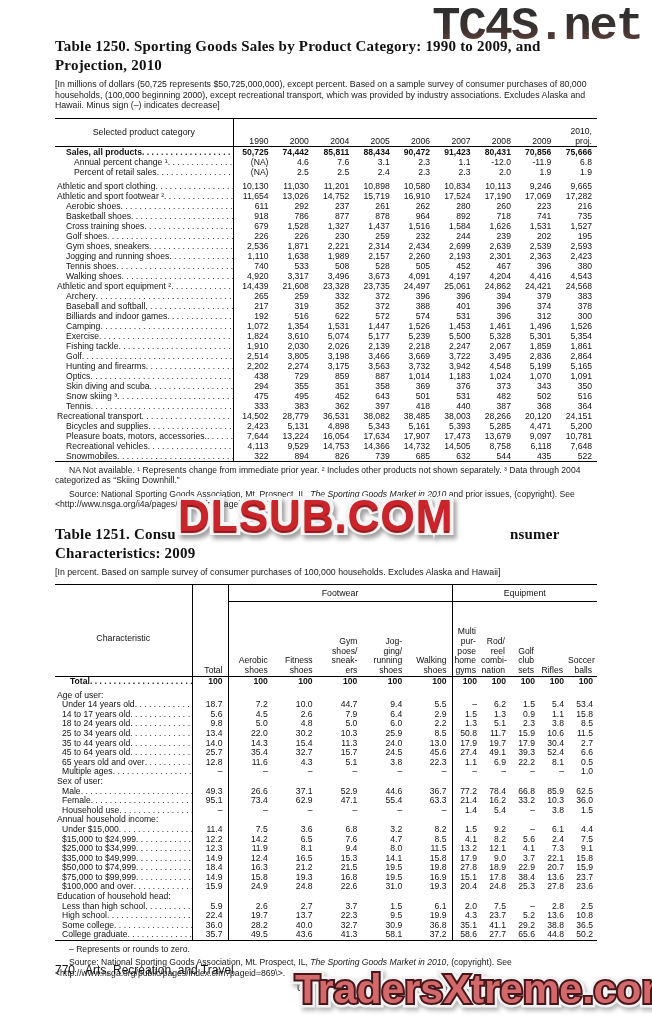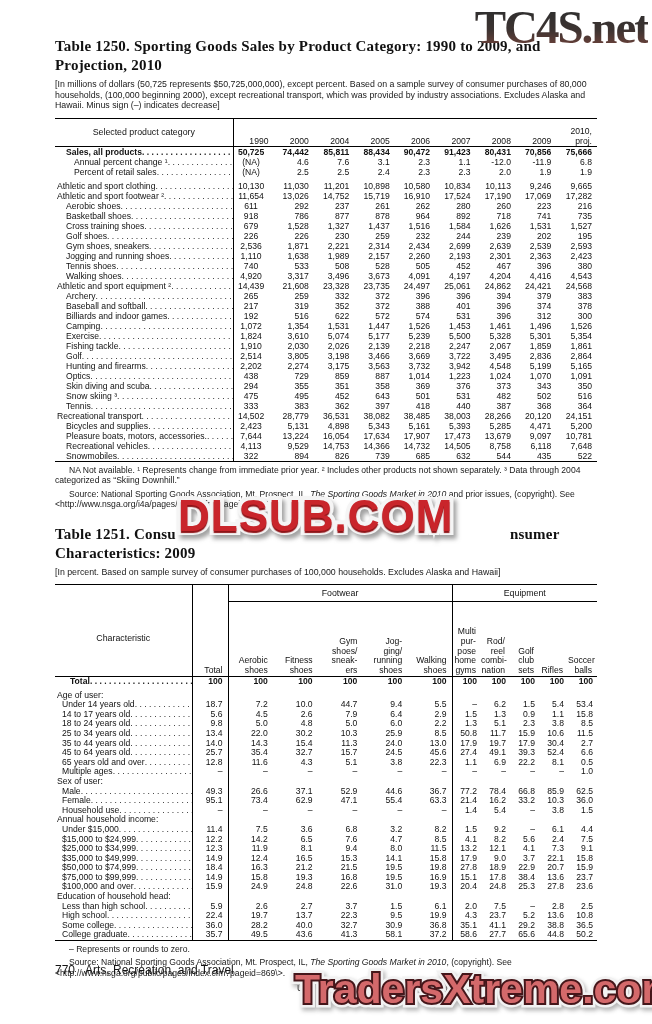--- a/index.html
+++ b/index.html
@@ -27,21 +27,21 @@
   tr.bold{font-weight:bold;}
   .sectionlbl{padding-left:2px;}
 
   
   #t1250{border-top:1.6px solid #000;border-bottom:1.6px solid #000;}
   #t1250 thead th{border-bottom:1.6px solid #000;height:27px;font-weight:normal;}
   #t1250 thead .sh{text-align:center;vertical-align:middle;font-size:8.8px;}
   #t1250 thead .yh{vertical-align:bottom;text-align:right;padding-right:5px;white-space:pre-line;line-height:10px;}
   #t1250 td{height:10px;line-height:10px;}
   #t1250 tr.gap td{padding-top:4px;}
-  .vline{border-left:1px solid #000;text-align:center;}
+  .vline{border-left:1px solid #000;}
   .ind0{padding-left:2px;} .ind1{padding-left:11px;} .ind2{padding-left:19px;}
 
   
   #t1251{border-top:1.6px solid #000;border-bottom:1.6px solid #000;margin-top:6px;}
   #t1251 td{height:9.6px;line-height:9.6px;}
   #t1251 tr.gap td{padding-top:4px;}
   #t1251 .grp th{font-weight:normal;font-size:8.8px;height:16px;vertical-align:middle;text-align:center;}
   #t1251 .grp .gf{border-bottom:1px solid #000;}
   #t1251 .grp .ge{border-bottom:1px solid #000;}
   #t1251 .colh th{font-weight:normal;vertical-align:bottom;text-align:right;
@@ -53,22 +53,22 @@
   #t1251 .eq{padding-right:4px;}
   #t1251 .stub2{padding-left:7px;}
   #t1251 .totlbl{padding-left:15px;}
 
   
   .footer-left{position:absolute;left:55px;top:963px;font-size:12px;color:#151515;}
   .footer-left .pg{margin-right:10px;}
   .footer-right{position:absolute;left:297px;top:983px;font-size:8.7px;color:#151515;}
 
   
-  .wm-top{position:absolute;top:0px;right:4px;font-weight:bold;font-size:47px;letter-spacing:-2px;
-          font-family:Liberation Serif, serif;
+  .wm-top{position:absolute;top:0px;right:10px;font-weight:bold;font-size:47px;letter-spacing:-2px;
+          font-family:Liberation Mono, monospace;
           background:linear-gradient(180deg,#2f2f2f 18%,#3c3331 55%,#6e423a 88%);
           -webkit-background-clip:text;background-clip:text;color:transparent;
           filter:blur(.3px);z-index:5;}
   .wm-mid{position:absolute;left:178px;top:491px;z-index:6;}
   .wm-mid .wmtxt{position:relative;font-weight:bold;font-size:44px;letter-spacing:1px;
           font-family:"Liberation Sans",sans-serif;color:#c9252b;
           text-shadow:0 2px 1px #8e1418;}
   .wm-mid .wmtxt::before{content:attr(data-text);position:absolute;left:0;top:0;z-index:-1;
           -webkit-text-stroke:8px #f5f5f5;color:#f5f5f5;
           filter:drop-shadow(3px 4px 2px rgba(70,70,70,.5));}
@@ -508,21 +508,21 @@
               <div class="catrow">
                 <span class="lt">Optics</span>
                 <span class="dots"></span>
               </div>
             </td>
             <td class="num vline">438</td>
             <td class="num">729</td>
             <td class="num">859</td>
             <td class="num">887</td>
             <td class="num">1,014</td>
-            <td class="num">1,223</td>
+            <td class="num">1,183</td>
             <td class="num">1,024</td>
             <td class="num">1,070</td>
             <td class="num">1,091</td>
           </tr>
           <tr>
             <td class="ind1">
               <div class="catrow">
                 <span class="lt">Skin diving and scuba</span>
                 <span class="dots"></span>
               </div>

